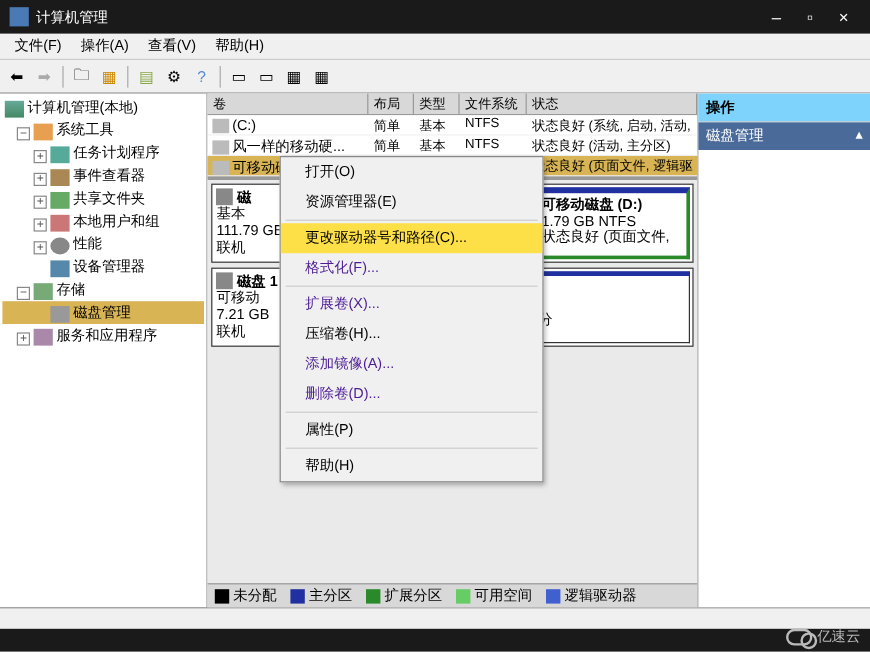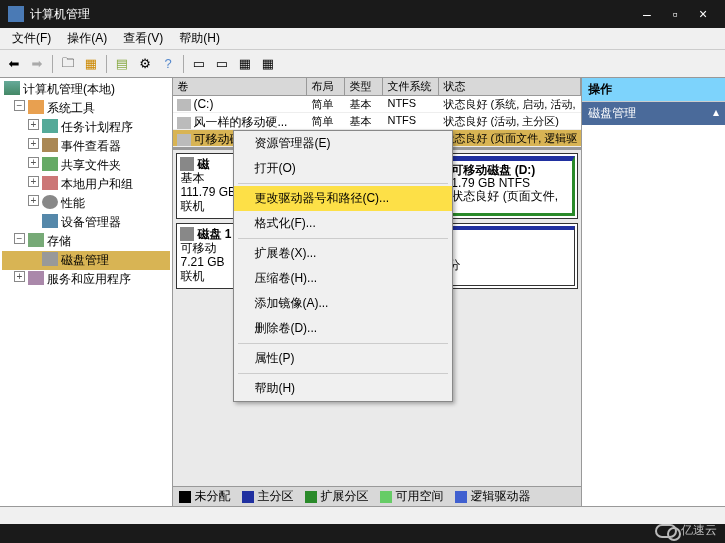--- a/index.html
+++ b/index.html
@@ -8,21 +8,21 @@
 .titlebar .ticon{width:16px;height:16px;background:#4a7ab5;margin-right:6px;display:inline-block}
 .titlebar .spacer{flex:1}
 .titlebar .wbtn{width:28px;text-align:center;color:#fff;font-size:14px}
 .menubar{background:#f0f0f0;height:22px;display:flex;align-items:center;padding:0 4px;border-bottom:1px solid #ccc}
 .menubar span{padding:16px 8px}
 .toolbar{background:#f0f0f0;height:28px;display:flex;align-items:center;padding:0 4px;gap:3px;border-bottom:1px solid #999}
 .toolbar .tb{width:20px;height:20px;display:flex;align-items:center;justify-content:center;font-size:13px}
 .toolbar .sep{width:1px;height:18px;background:#aaa;margin:0 2px}
 .main{display:flex;height:428px;background:#fff}
 .tree{width:175px;border-right:1px solid #999;padding:2px;overflow:hidden}
-.tnode{display:flex;align-items:flex-start;padding:1px 2px;white-space:nowrap}
+.tnode{display:flex;align-items:flex-end;padding:1px 2px;white-space:nowrap}
 .tnode .exp{width:11px;height:11px;border:1px solid #888;text-align:center;line-height:9px;font-size:10px;margin-right:3px;color:#555}
 .tnode .noexp{width:14px;display:inline-block}
 .tnode .ico{width:16px;height:14px;margin-right:3px;display:inline-block}
 .tnode.sel{background:#d8b454}
 .ind1{padding-left:12px}.ind2{padding-left:26px}
 .ico-comp{background:linear-gradient(#6a9,#486)}
 .ico-tool{background:#e8a050}
 .ico-task{background:#5a9}
 .ico-event{background:#a85}
 .ico-share{background:#6a6}
@@ -51,21 +51,21 @@
 .part.green{border:3px solid #2a8a2a;border-top:5px solid #2030a0}
 .legend{background:#d8d8d8;border-top:1px solid #999;padding:3px 6px;display:flex;gap:12px;font-size:11px;height:20px;align-items:center}
 .legend .sw{width:12px;height:12px;display:inline-block;margin-right:3px;vertical-align:middle}
 .actions{width:145px;border-left:1px solid #999;background:#fff}
 .actions .ah{background:#7dd3fc;padding:3px 6px;border-bottom:1px solid #ccc;font-weight:bold}
 .actions .asel{background:#4a6a9a;color:#fff;padding:3px 6px;display:flex;justify-content:space-between}
 .actions .aitm{padding:4px 10px;display:flex;justify-content:space-between}
 .ctxmenu{position:absolute;left:60px;top:52px;background:#f0f0f0;border:1px solid #888;box-shadow:2px 2px 4px rgba(0,0,0,0.3);width:220px;z-index:100}
 .ctxmenu .mi{padding:4px 20px;font-size:12px}
 .ctxmenu .mi.hl{background:#fde047}
-.ctxmenu .mi.dis{color:#000000}
+.ctxmenu .mi.dis{color:#4c1d95}
 .ctxmenu .msep{height:1px;background:#ccc;margin:2px 4px}
 .statusbar{background:#f0f0f0;height:18px;border-top:1px solid #999}
 .watermark{position:absolute;right:8px;bottom:4px;color:#bbb;font-size:16px;display:flex;align-items:center;gap:4px}
 .watermark .wm{width:22px;height:14px;border:2px solid #bbb;border-radius:8px;position:relative}
 .watermark .wm::after{content:"";position:absolute;right:-6px;top:1px;width:10px;height:10px;border:2px solid #bbb;border-radius:50%}
 </style>
 </head>
 <body>
 
 <div class="titlebar">
@@ -183,22 +183,22 @@
     </div>
     <div class="volrow sel">
       <div class="c-vol"><span class="dico"></span><span>可移动磁盘 (D:)</span></div>
       <div class="c-lay">简单</div>
         <div class="c-typ">基本</div>
       <div class="c-fs">NTFS</div>
         <div class="c-st">状态良好 (页面文件, 逻辑驱</div>
     </div>
 
     <div class="ctxmenu">
+      <div class="mi">打开(O)</div>
       <div class="mi">资源管理器(E)</div>
-      <div class="mi">打开(O)</div>
       <div class="msep"></div>
       <div class="mi hl">更改驱动器号和路径(C)...</div>
       <div class="mi dis">格式化(F)...</div>
       <div class="msep"></div>
       <div class="mi dis">扩展卷(X)...</div>
       <div class="mi">压缩卷(H)...</div>
       <div class="mi dis">添加镜像(A)...</div>
       <div class="mi dis">删除卷(D)...</div>
       <div class="msep"></div>
       <div class="mi">属性(P)</div>

